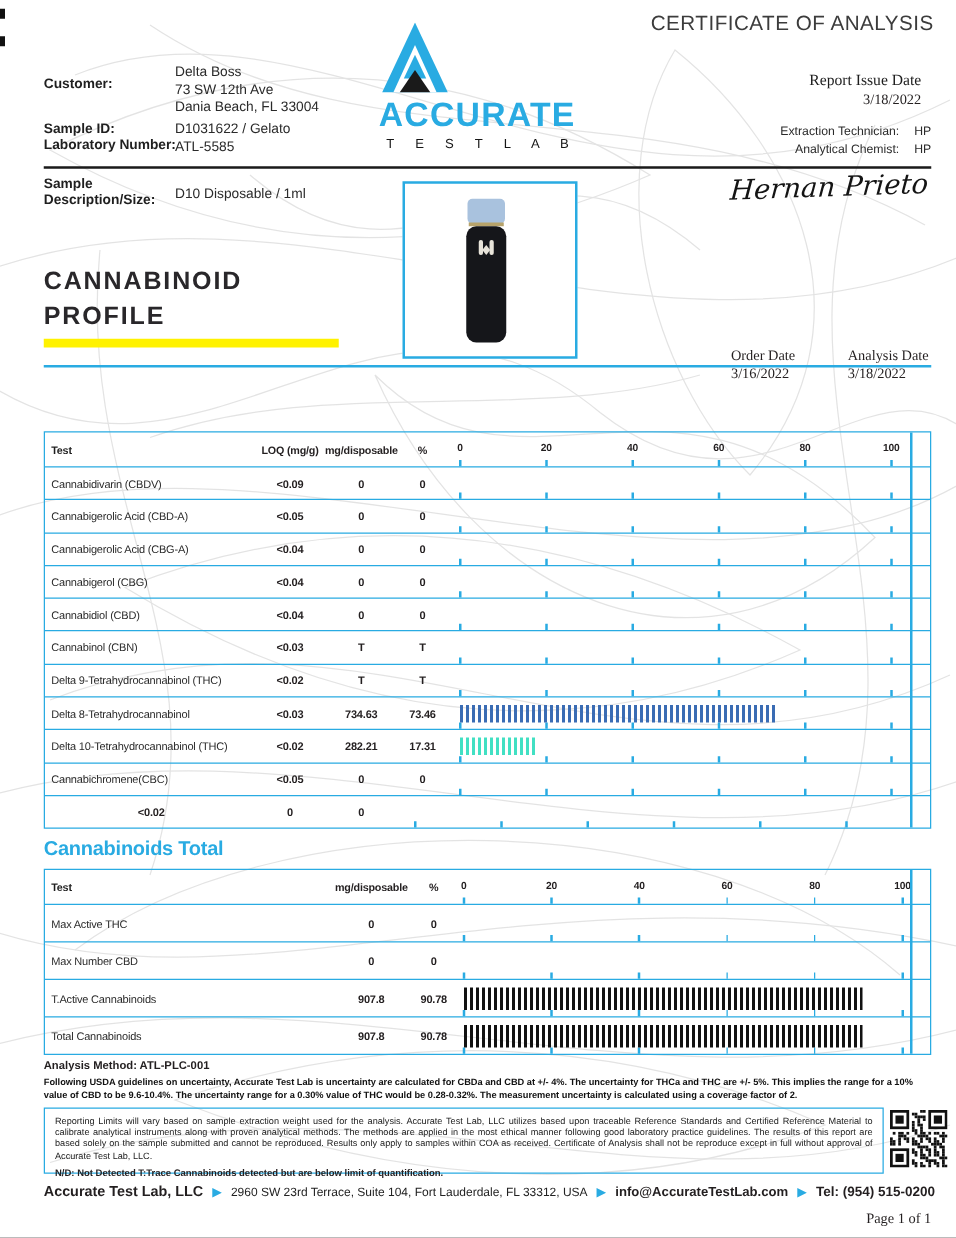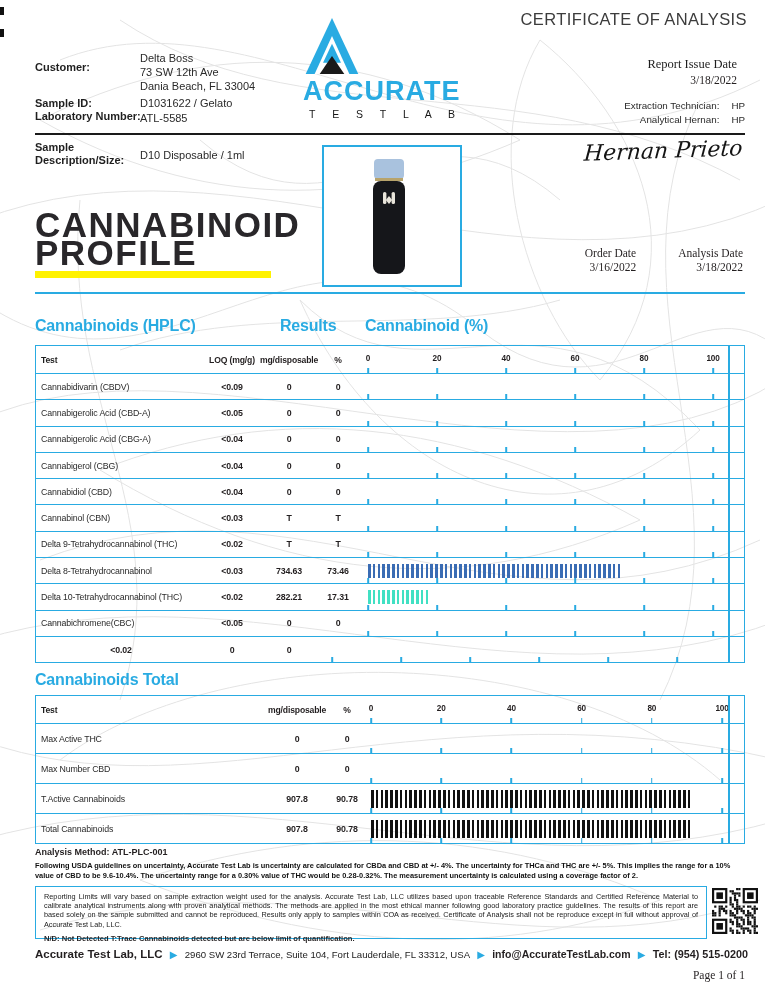--- a/index.html
+++ b/index.html
@@ -26,26 +26,26 @@
   .logo .brand{font-size:27px;font-weight:bold;color:#29abe2;letter-spacing:1px;margin-top:-2px;}
   .logo .sub{font-size:10.5px;color:#161616;letter-spacing:7px;margin-top:1px;margin-left:6px;}
 
   .rule-black{left:35px;top:133px;width:710px;height:2px;background:#1a1a1a;}
   .rule-blue{left:35px;top:292px;width:710px;height:2px;background:#29abe2;}
 
   .product-box{left:322px;top:145px;width:136px;height:138px;border:2px solid #29abe2;background:#fff;}
   .signature{right:22px;top:138px;font-family:"DejaVu Serif", serif;font-style:italic;
              font-size:22px;color:#141414;transform:rotate(-2deg) skewX(-6deg);}
 
-  .profile-title{left:35px;top:211px;font-size:35px;font-weight:800;letter-spacing:1.5px;
+  .profile-title{left:35px;top:211px;font-size:20px;font-weight:800;letter-spacing:1.5px;
                  line-height:28px;color:#29272a;}
   .yellow-bar{left:35px;top:271px;width:236px;height:7px;background:#fff200;}
 
   .dates{right:22px;top:247px;display:flex;gap:42px;font-family:"Liberation Serif", serif;}
-  .dates .col{text-align:right;}
+  .dates .col{margin-top:32px;}
   .dates .dl{font-size:11.5px;}
   .dates .dv{font-size:11.5px;margin-top:2px;}
 
   .sec-titles{left:35px;top:317px;width:710px;height:22px;}
   .sec-titles span{position:absolute;font-weight:bold;font-size:16px;color:#29abe2;letter-spacing:-.2px;}
   .st-hplc{left:0;} .st-results{left:245px;} .st-chart{left:330px;}
   .totals-title{left:35px;top:671px;font-weight:bold;font-size:16px;color:#29abe2;letter-spacing:-.2px;}
 
   
   .table{position:absolute;left:35px;width:710px;border:1.6px solid #29abe2;box-sizing:border-box;
@@ -145,21 +145,21 @@
   <div class="fg report-block">
     <div class="rl">Report Issue Date</div>
     <div class="rv">3/18/2022</div>
   </div>
   <div class="fg tech-block">
     <div class="tech-row">
       <span>Extraction Technician:</span>
       <span>HP</span>
     </div>
     <div class="tech-row">
-      <span>Analytical Hernan:</span>
+      <span>Analytical Chemist:</span>
       <span>HP</span>
     </div>
   </div>
 
   <div class="fg rule-black"></div>
 
   <div class="fg lbl" style="left:35px;top:141px;line-height:13px">
     <div>Sample</div>
     <div>Description/Size:</div>
   </div>
@@ -192,25 +192,20 @@
       <div class="dv">3/16/2022</div>
     </div>
     <div class="col">
       <div class="dl">Analysis Date</div>
       <div class="dv">3/18/2022</div>
     </div>
   </div>
 
   <div class="fg rule-blue"></div>
 
-  <div class="fg sec-titles">
-    <span class="st-hplc">Cannabinoids (HPLC)</span>
-    <span class="st-results">Results</span>
-    <span class="st-chart">Cannabinoid (%)</span>
-  </div>
 
   <div class="fg table hplc">
     <div class="thead">
       <div class="c test">Test</div>
       <div class="c num">LOQ (mg/g)</div>
       <div class="c num">mg/disposable</div>
       <div class="c num">%</div>
       <div class="c chart">
           <div class="axlabel" style="left: calc(var(--ax0) + (var(--axw) * 0));">0</div>
           <div class="axlabel" style="left: calc(var(--ax0) + (var(--axw) * 0.2));">20</div>

